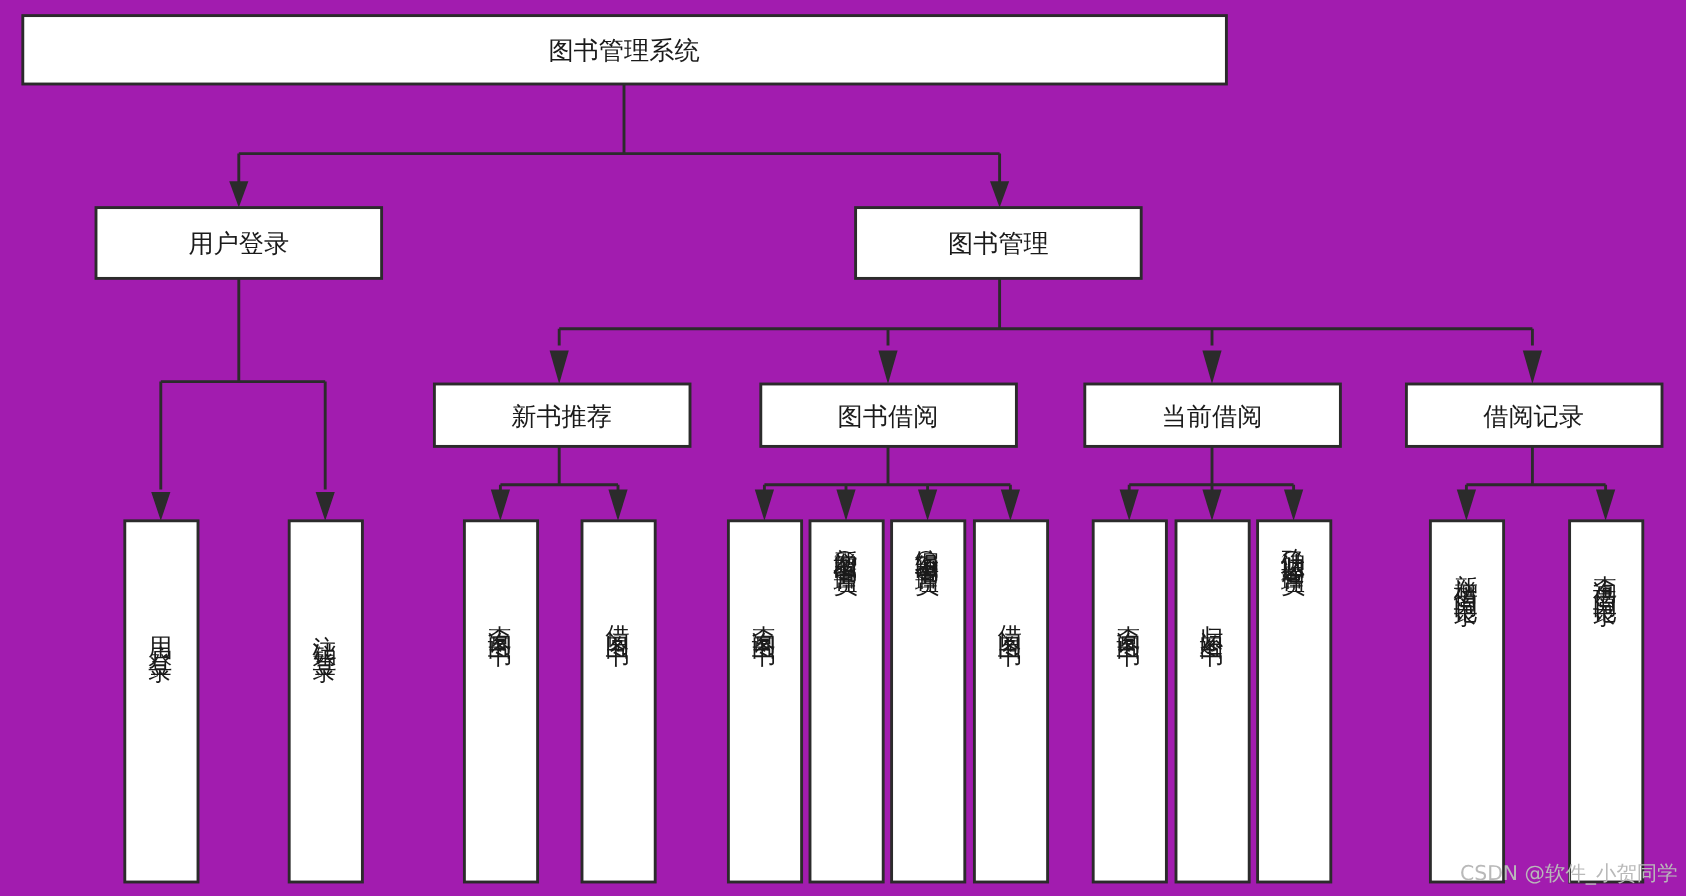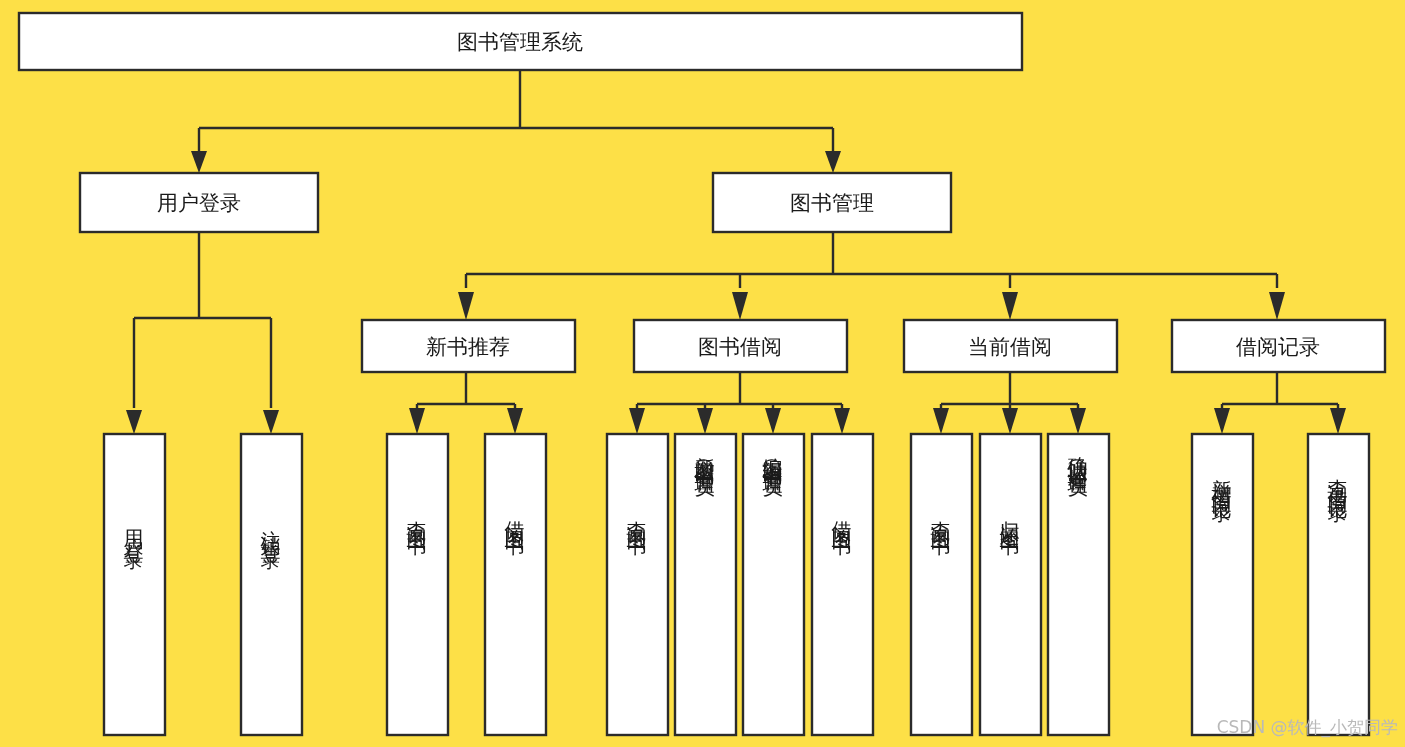--- a/index.html
+++ b/index.html
@@ -10,21 +10,21 @@
   body {
     width: 1405px;
     height: 747px;
     font-family: "DejaVu Sans", "Liberation Sans", sans-serif;
     overflow: hidden;
   }
   #diagram-root {
     position: relative;
     width: 1405px;
     height: 747px;
-    background: #fde047;
+    background: #a21caf;
   }
   svg.canvas {
     position: absolute;
     top: 0;
     left: 0;
     width: 1405px;
     height: 747px;
     display: block;
   }
   .node-rect {

